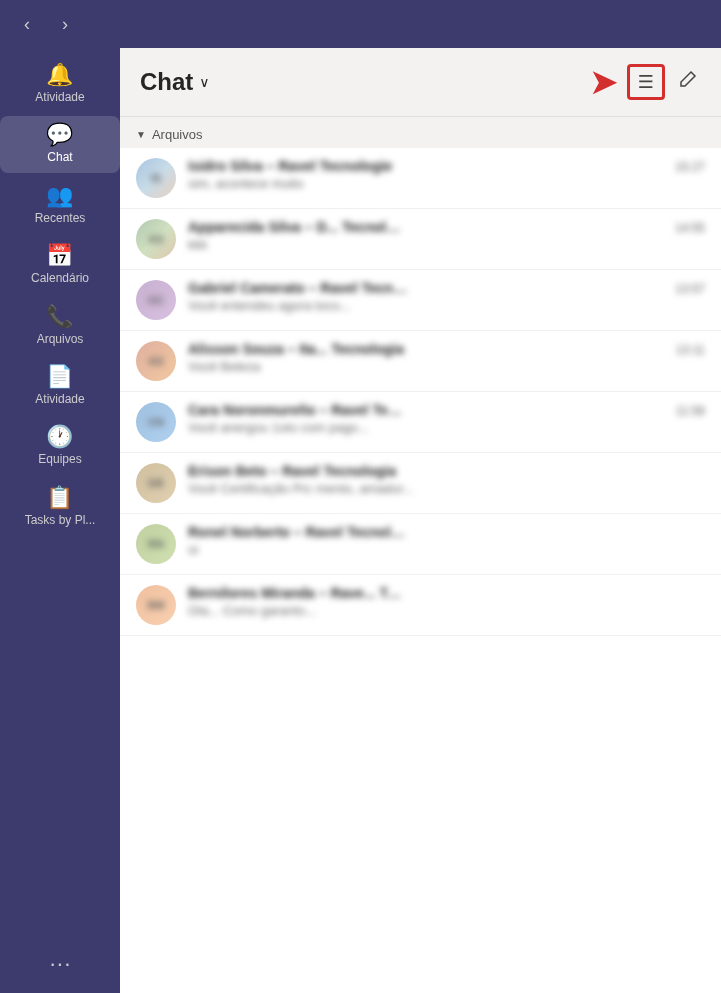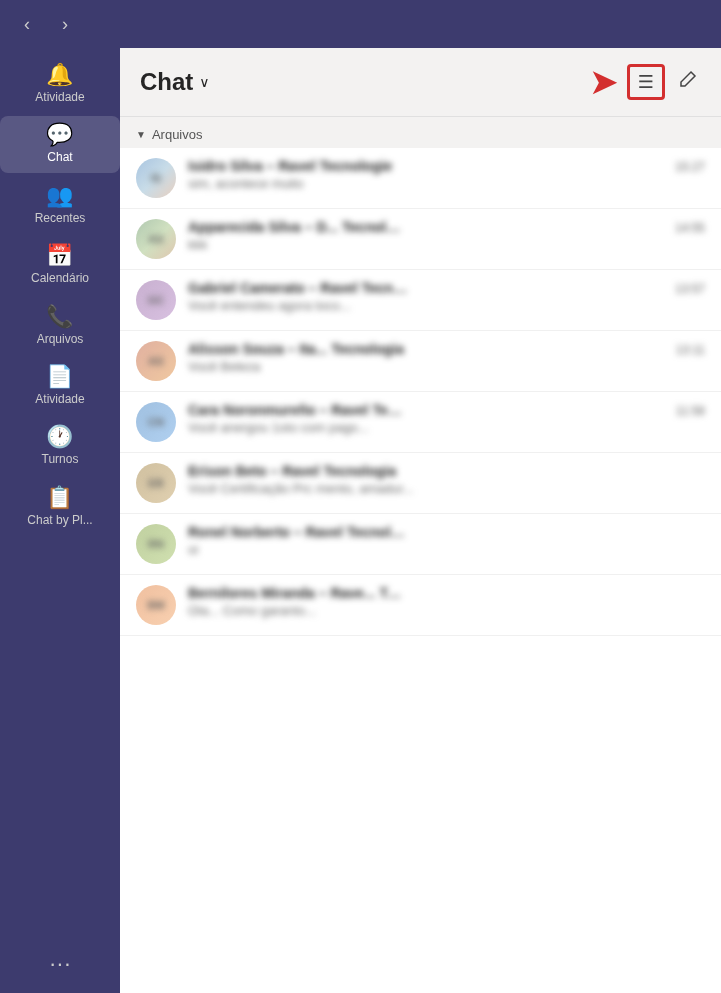--- a/index.html
+++ b/index.html
@@ -271,25 +271,25 @@
       <div class="sidebar-item">
       <span class="icon">📞</span>
       <span class="label">Arquivos</span>
     </div>
       <div class="sidebar-item">
       <span class="icon">📄</span>
       <span class="label">Atividade</span>
     </div>
       <div class="sidebar-item">
       <span class="icon">🕐</span>
-      <span class="label">Turnos</span>
+      <span class="label">Equipes</span>
     </div>
       <div class="sidebar-item">
       <span class="icon">📋</span>
-      <span class="label">Chat by Pl...</span>
+      <span class="label">Tasks by Pl...</span>
     </div>
       <div class="sidebar-more">···</div>
     </div>
 
   <div class="chat-panel">
 
     <div class="chat-header">
       <div class="chat-title-area">
         <span class="chat-title">Chat</span>
         <span class="chevron-down">∨</span>

